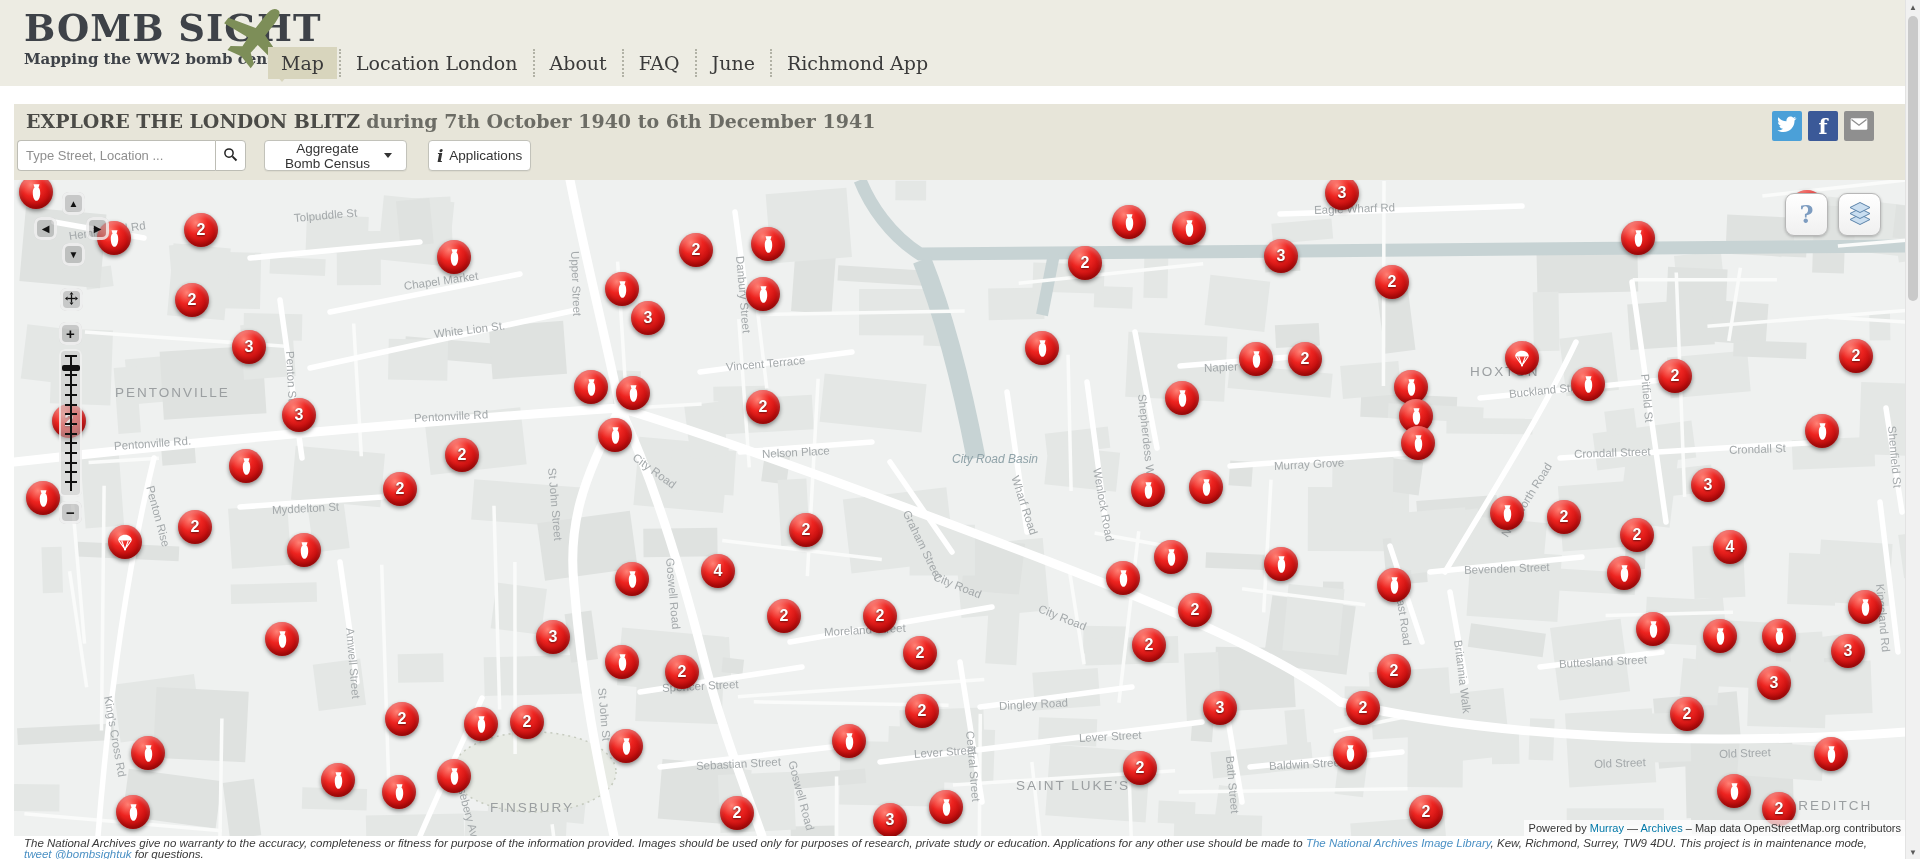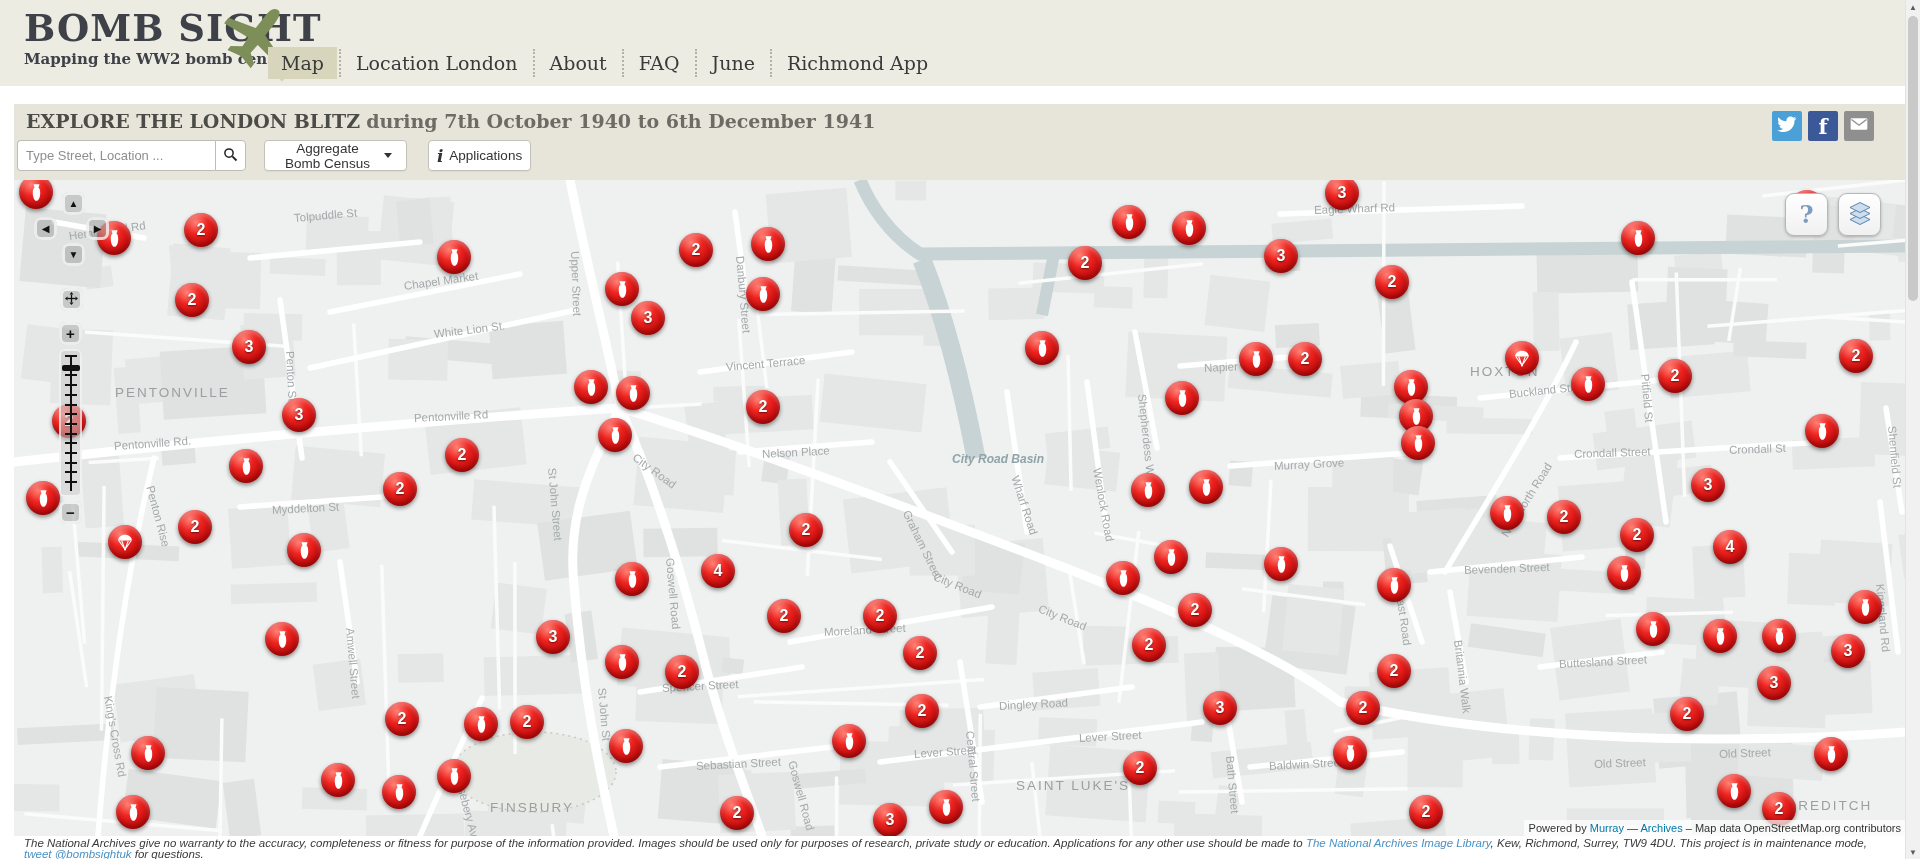--- a/index.html
+++ b/index.html
@@ -519,21 +519,21 @@
       <span class="street-label" style="left: 444px; top: 588px; transform: rotate(75deg);">Rosebery Avenue</span>
       <span class="street-label" style="left: 94px; top: 510px; transform: rotate(80deg);">King's Cross Rd</span>
       <span class="street-label" style="left: 136px; top: 300px; transform: rotate(75deg);">Penton Rise</span>
       <span class="street-label" style="left: 1866px; top: 398px; transform: rotate(85deg);">Kingsland Rd</span>
       <span class="street-label" style="left: 1878px; top: 240px; transform: rotate(85deg);">Shenfield St</span>
       <span class="area-label" style="left: 101px; top: 205px;">PENTONVILLE</span>
       <span class="area-label" style="left: 1456px; top: 184px;">HOXTON</span>
       <span class="area-label" style="left: 1002px; top: 598px;">SAINT LUKE'S</span>
       <span class="area-label" style="left: 476px; top: 620px;">FINSBURY</span>
       <span class="area-label" style="left: 1749px; top: 618px;">SHOREDITCH</span>
-      <span class="water-label" style="left: 938px; top: 272px; font-weight: bold;">City Road Basin</span>
+      <span class="water-label" style="left: 938px; top: 272px;">City Road Basin</span>
     </div>
   <div id="map-markers">
       <div class="marker" style="left: 22px; top: 12px;">
         <svg viewBox="0 0 24 24" width="19" height="19">
           <path fill="#fff" d="M8.2 1.5h7.6l-1.3 4.4h-5L8.2 1.5zM12 5.2c3.3 0 4.7 2.9 4.7 7.6 0 4.9-2 9.7-4.7 9.7s-4.7-4.8-4.7-9.7c0-4.7 1.4-7.6 4.7-7.6z"></path>
         </svg>
       </div>
       <div class="marker" style="left: 100px; top: 58px;">
         <svg viewBox="0 0 24 24" width="19" height="19">
           <path fill="#fff" d="M8.2 1.5h7.6l-1.3 4.4h-5L8.2 1.5zM12 5.2c3.3 0 4.7 2.9 4.7 7.6 0 4.9-2 9.7-4.7 9.7s-4.7-4.8-4.7-9.7c0-4.7 1.4-7.6 4.7-7.6z"></path>

